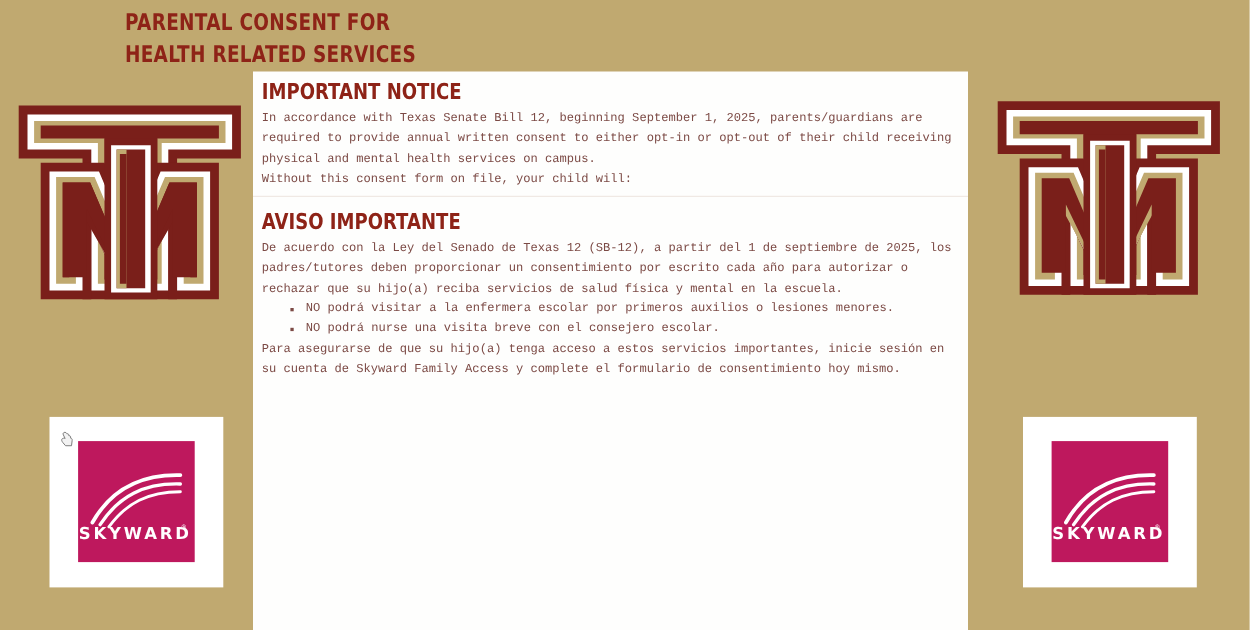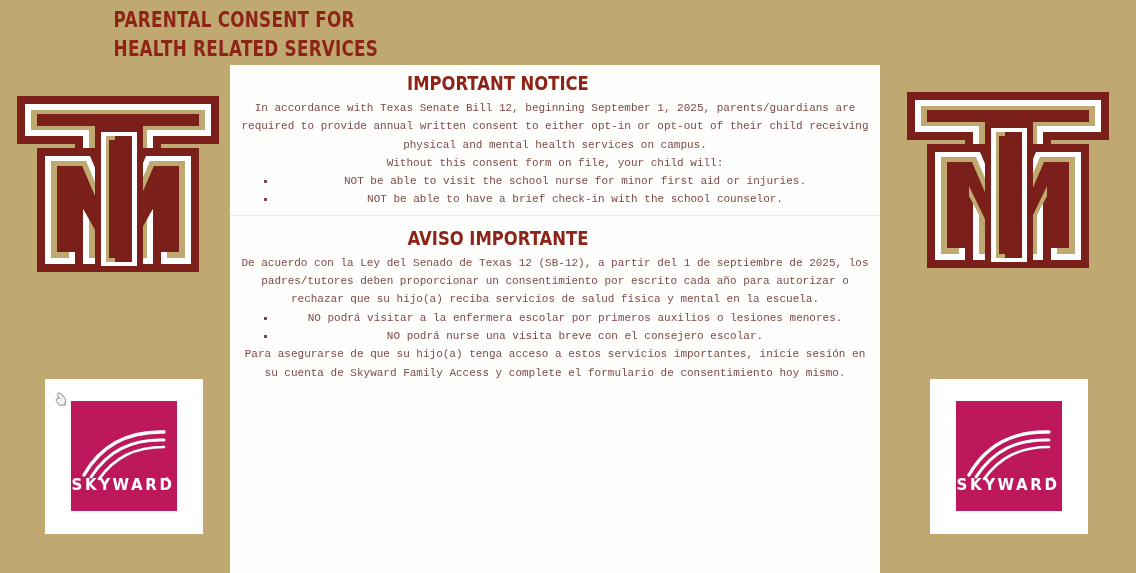--- a/index.html
+++ b/index.html
@@ -44,21 +44,20 @@
     top: 65px;
     width: 650px;
     height: 508px;
     background: #fefefd;
     z-index: 4;
     padding: 0;
   }
 
   .section {
     padding: 0 8px 0 8px;
-    text-align: center;
   }
   .section.english { padding-top: 5px; }
   .section.spanish { padding-top: 9px; }
 
   .divider {
     height: 1px;
     background: #efe7e2;
     margin: 6px 0 0 0;
   }
 
@@ -243,24 +242,20 @@
   </div>
 </div>
 
 <div class="card">
 
   <div class="section english">
     <div class="sec-heading">IMPORTANT NOTICE</div>
     <div class="body-text">
       <p>In accordance with Texas Senate Bill 12, beginning September 1, 2025, parents/guardians are required to provide annual written consent to either opt-in or opt-out of their child receiving physical and mental health services on campus.</p>
       <p>Without this consent form on file, your child will:</p>
-      <ul class="bullets">
-        <li>NOT be able to visit the school nurse for minor first aid or injuries.</li>
-        <li>NOT be able to have a brief check-in with the school counselor.</li>
-      </ul>
     </div>
   </div>
 
   <div class="divider"></div>
 
   <div class="section spanish">
     <div class="sec-heading">AVISO IMPORTANTE</div>
     <div class="body-text">
       <p>De acuerdo con la Ley del Senado de Texas 12 (SB-12), a partir del 1 de septiembre de 2025, los padres/tutores deben proporcionar un consentimiento por escrito cada año para autorizar o rechazar que su hijo(a) reciba servicios de salud física y mental en la escuela.</p>
       <ul class="bullets">

